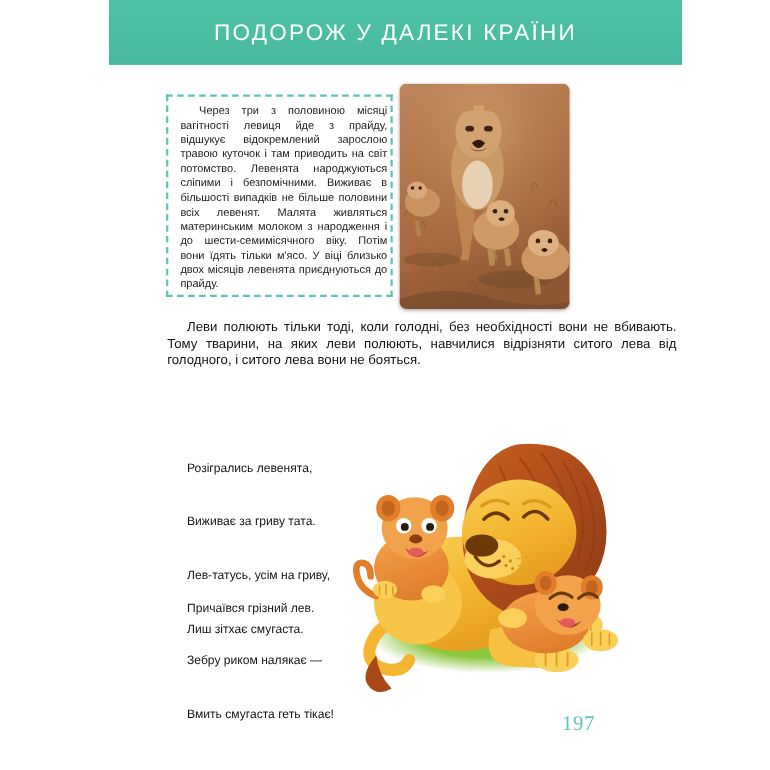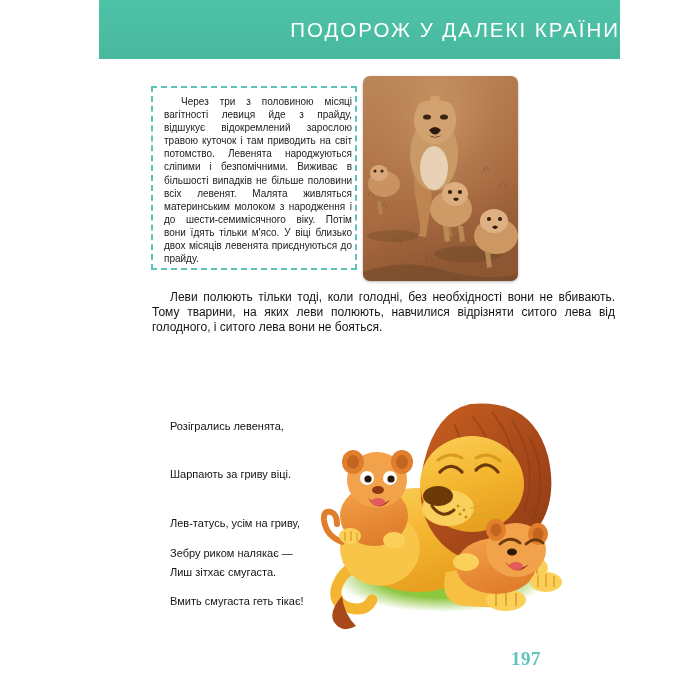--- a/index.html
+++ b/index.html
@@ -16,21 +16,21 @@
   }
 
   
   .banner {
     position: absolute;
     left: 99px; top: 0px;
     width: 521px; height: 59px;
     background: linear-gradient(180deg, #4EC3A8 0%, #48B89E 100%);
     display: flex;
     align-items: center;
-    justify-content: flex-end;
+    justify-content: center;
   }
   .banner-title {
     color: #ffffff;
     font-size: 20.5px;
     letter-spacing: 2.0px;
     font-weight: 400;
     text-transform: uppercase;
     font-family: "Liberation Sans", sans-serif;
     white-space: nowrap;
   }
@@ -106,21 +106,20 @@
   
   .page-num {
     position: absolute;
     left: 506px; top: 648px;
     width: 40px;
     text-align: center;
     color: #63C3BE;
     font-size: 19px;
     letter-spacing: 0.5px;
     font-family: "Liberation Serif", serif;
-    font-weight: bold;
   }
 </style>
 </head>
 <body>
 
 <div id="page">
 
   <div class="banner">
     <div class="banner-title">ПОДОРОЖ У ДАЛЕКІ КРАЇНИ</div>
   </div>
@@ -206,26 +205,27 @@
       <path d="M0 196 q40 -14 80 -2 q40 12 75 4 l0 7 -155 0z" fill="#6B4527" opacity="0.5"></path>
     </svg>
   </div>
 
   <div class="body-block">
     <p class="body-p">Леви полюють тільки тоді, коли голодні, без необхідності вони не вбивають. Тому тварини, на яких леви полюють, навчилися відрізняти ситого лева від голодного, і ситого лева вони не бояться.</p>
   </div>
 
   <div class="poem" id="poem-1">
     <div>Розігрались левенята,</div>
-    <div>Шарпають за гриву віці.</div>
+    <div>Виживає за гриву тата.</div>
     <div>Лев-татусь, усім на гриву,</div>
     <div>Лиш зітхає смугаста.</div>
   </div>
 
   <div class="poem" id="poem-2">
+    <div>Причаївся грізний лев.</div>
     <div>Зебру риком налякає —</div>
     <div>Вмить смугаста геть тікає!</div>
   </div>
 
   <div class="illo">
     <svg viewBox="0 0 243 240">
       <defs>
         <radialGradient id="grassG" cx="0.5" cy="0.5" r="0.5">
           <stop offset="60%" stop-color="#8DC63F"></stop>
           <stop offset="100%" stop-color="#8DC63F" stop-opacity="0"></stop>

